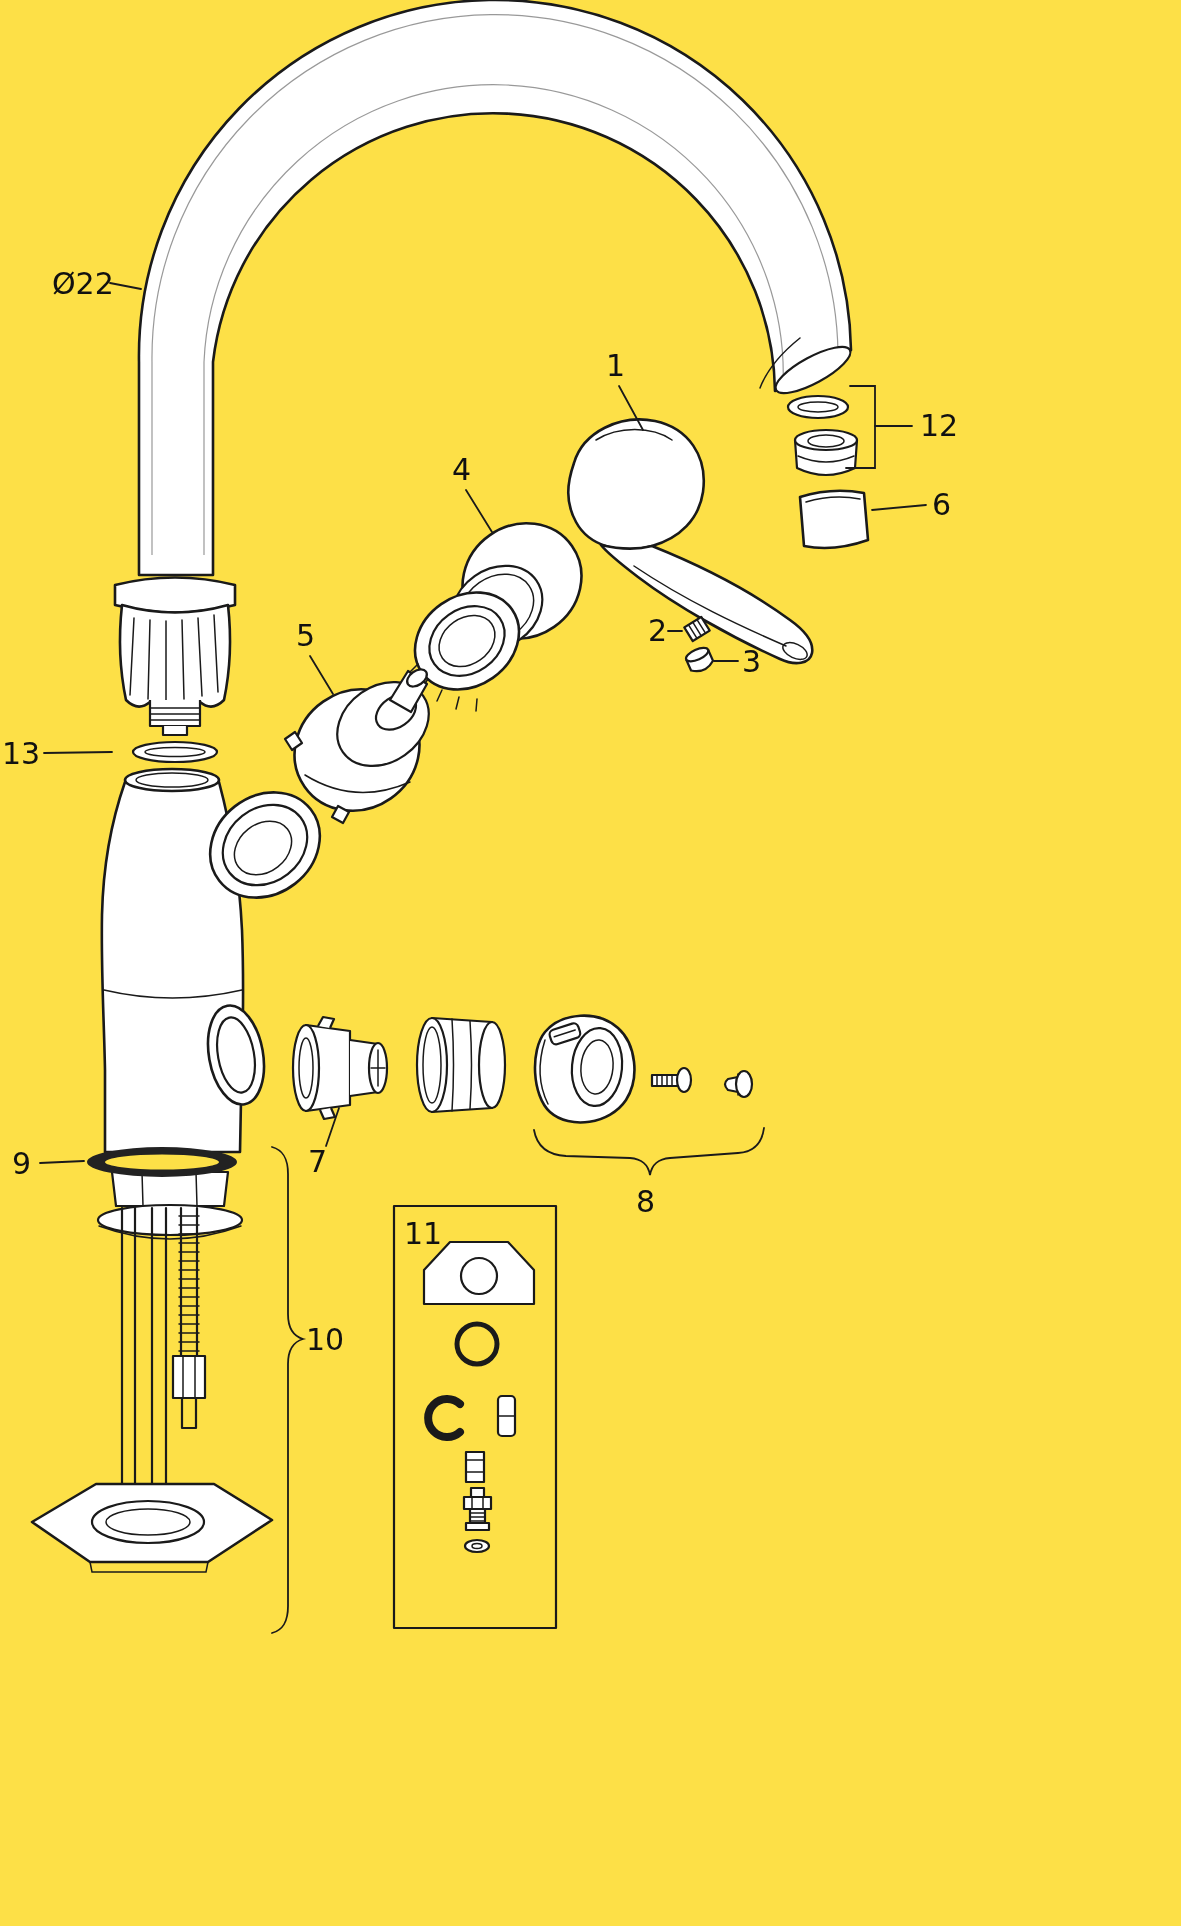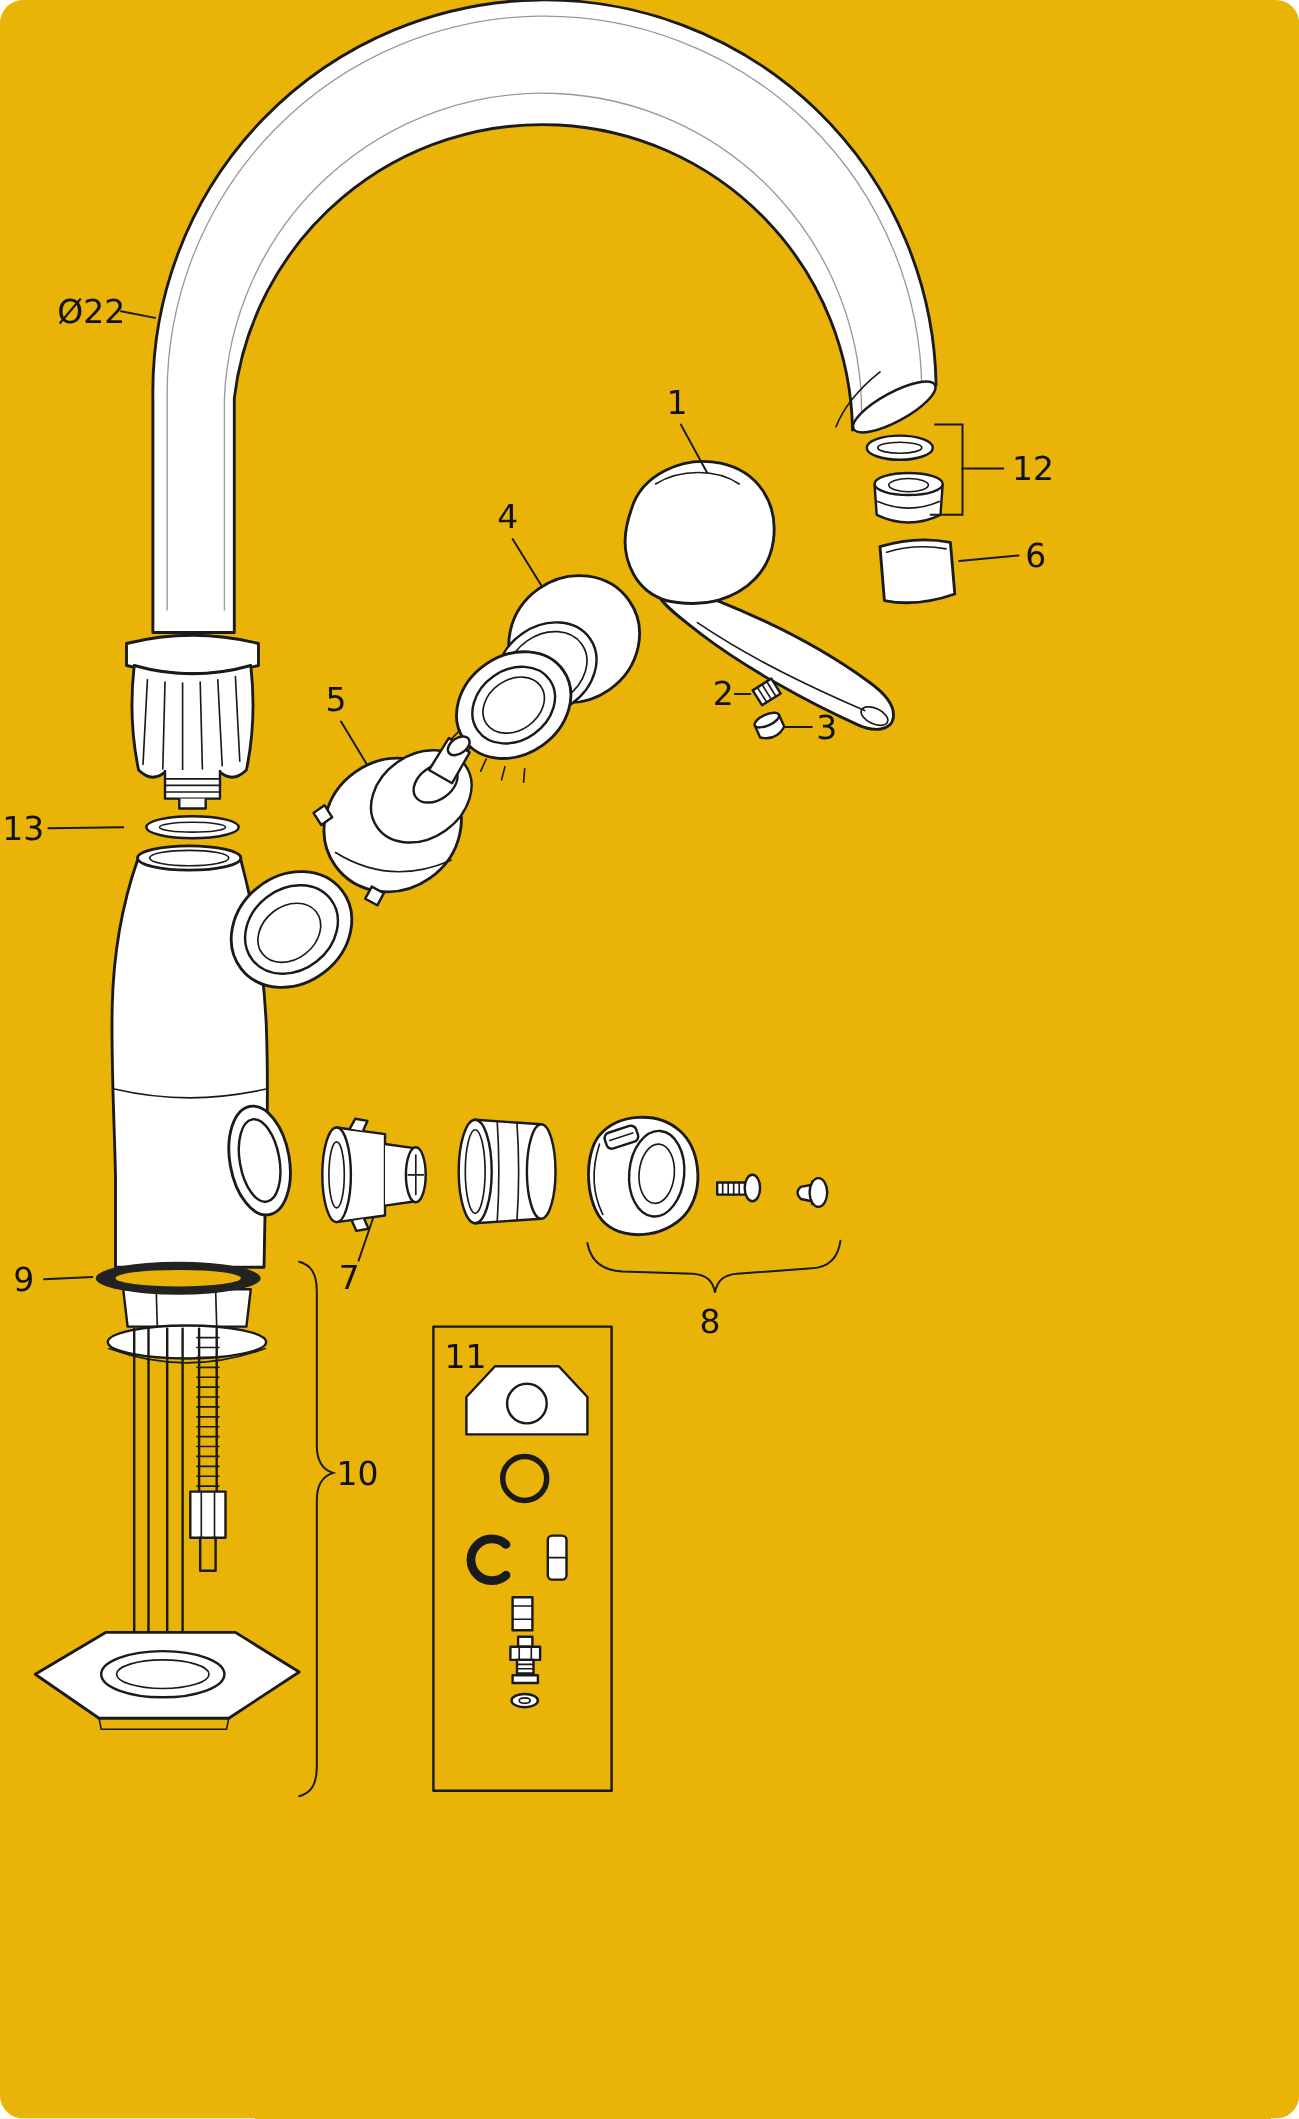--- a/index.html
+++ b/index.html
@@ -1,22 +1,21 @@
 <!DOCTYPE html>
 <html><head>
 <meta charset="utf-8">
 <style>
   html,body { margin:0; padding:0; background:#fff; }
   .canvas {
     position:relative;
     width:1181px; height:1926px;
-    background:#eab308;
+    background:#fde047;
     font-family:"DejaVu Sans", sans-serif;
     overflow:hidden;
-    border-radius:21px;
   }
   svg { display:block; }
   .ol  { fill:#ffffff; stroke:#1a1a1a; stroke-width:2.6; stroke-linejoin:round; }
   .ol2 { fill:#ffffff; stroke:#1a1a1a; stroke-width:2.2; stroke-linejoin:round; }
   .ln  { fill:none; stroke:#1a1a1a; stroke-width:2.2; stroke-linecap:round; stroke-linejoin:round; }
   .tn  { fill:none; stroke:#1a1a1a; stroke-width:1.5; stroke-linecap:round; }
   .lt  { fill:none; stroke:#777; stroke-width:1.2; opacity:.75; }
   .lead{ fill:none; stroke:#1a1a1a; stroke-width:1.8; stroke-linecap:round; }
   .lbl { font-family:"DejaVu Sans", sans-serif; font-size:30px; fill:#111111; }
   .dk  { fill:#222222; stroke:none; }

